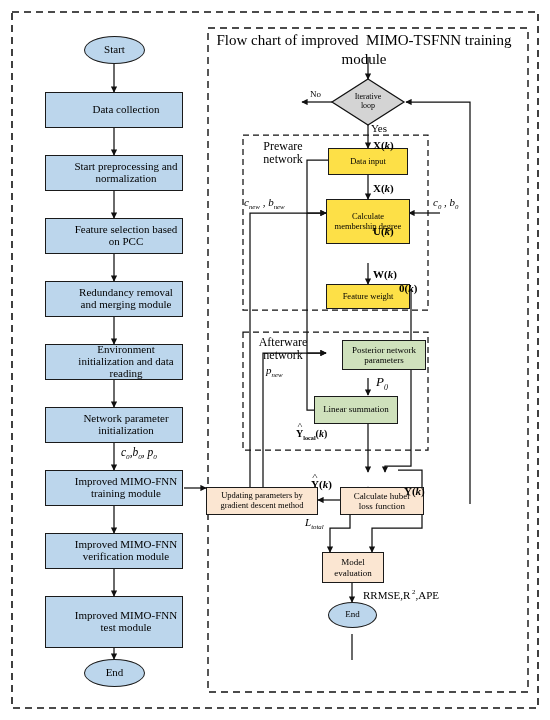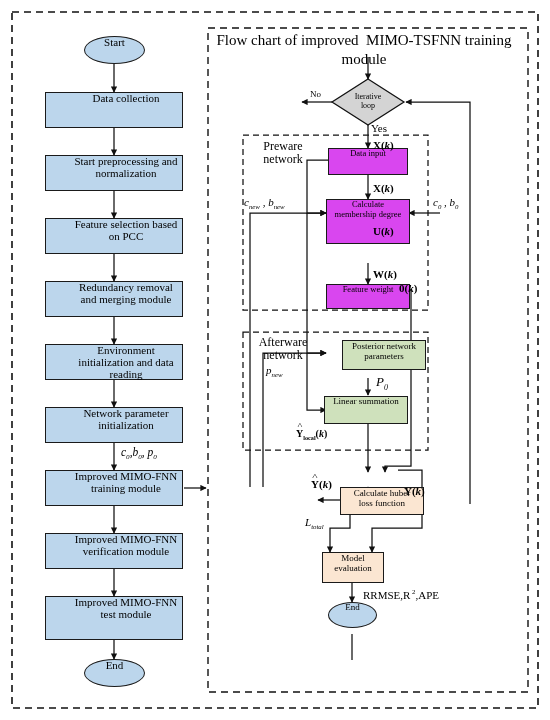--- a/index.html
+++ b/index.html
@@ -2,24 +2,24 @@
 <html><head>
 <meta charset="utf-8">
 <style>
   html,body{margin:0;padding:0;background:#ffffff;}
   body{width:550px;height:720px;overflow:hidden;
        font-family:"Liberation Serif","DejaVu Serif",serif;}
   #root{position:relative;width:550px;height:720px;}
   svg#canvas{position:absolute;left:0;top:0;width:550px;height:720px;}
 
   .node{position:absolute;box-sizing:border-box;border:1.3px solid #1a1a1a;
-        display:flex;justify-content:center;text-align:center;
+        display:flex;align-items:center;justify-content:center;text-align:center;
         line-height:1.08;color:#000;}
   .blue{background:#bcd6ec;font-size:11px;padding-left:24px;}
-  .lav{background:#d946ef;font-size:8.5px;}
+  .lav{background:#fde047;font-size:8.5px;}
   .green{background:#cfe1bc;font-size:9px;}
   .pink{background:#f2c4c4;font-size:9px;}
   .orange{background:#fbe6d2;font-size:9px;}
   .term{border-radius:50%;background:#bcd6ec;font-size:11px;}
   .lbl{position:absolute;font-size:11px;color:#000;white-space:nowrap;}
   .lbl.s{font-size:9px;}
   .lbl.t{font-size:11.5px;}
   .it{font-style:italic;}
   .bd{font-weight:bold;}
   sub{font-size:0.62em;}
@@ -146,21 +146,21 @@
   </div>
 
   <div class="node blue" style="left:45px;top:470px;width:138px;height:36px;">
     <span>Improved MIMO-FNN training module</span>
   </div>
 
   <div class="node blue" style="left:45px;top:533px;width:138px;height:36px;">
     <span>Improved MIMO-FNN verification module</span>
   </div>
 
-  <div class="node blue" style="left:45px;top:596px;width:138px;height:44px;">
+  <div class="node blue" style="left:45px;top:596px;width:138px;height:52px;">
     <span>Improved MIMO-FNN test module</span>
   </div>
 
   <div class="node term" style="left:84px;top:659px;width:61px;height:28px;">
     <span>End</span>
   </div>
 
   <div class="lbl t it" style="left:121px;top:446px;">
     <i>c</i><sub>0</sub>,<i>b</i><sub>0</sub>,&nbsp;<i>p</i><sub>0</sub>
   </div>
@@ -202,41 +202,44 @@
   <div class="lbl it" style="left:433px;top:196px;font-size:11px;">
     <i>c</i><sub>0</sub> ,&nbsp;<i>b</i><sub>0</sub>
   </div>
 
   <div class="secl" style="left:250px;top:336px;width:66px;">Afterware<br>network</div>
 
   <div class="node green" style="left:326px;top:340px;width:84px;height:30px;line-height:1.15;margin-left:16px;">
     Posterior network<br>parameters
   </div>
 
-  <div class="node green" style="left:324px;top:396px;width:84px;height:28px;">
+  <div class="node green" style="left:314px;top:396px;width:84px;height:28px;">
     <span>Linear summation</span>
   </div>
 
   <div class="lbl it" style="left:376px;top:374px;font-size:13px;"><i>P</i><sub>0</sub></div>
   <div class="lbl it" style="left:266px;top:364px;font-size:11px;"><i>p</i><sub>new</sub></div>
   <div class="lbl bd" style="left:296px;top:428px;font-size:10px;">
     <span class="hat">Y</span><sub>local</sub>(<i>k</i>)
   </div>
 
 
   <div class="lbl bd" style="left:311px;top:478px;font-size:11px;">
     <span class="hat">Y</span>(<i>k</i>)
   </div>
 
   <div class="node orange" style="left:340px;top:487px;width:84px;height:28px;line-height:1.15;">
     Calculate huber<br>loss function
   </div>
 
   <div class="lbl bd" style="left:404px;top:485px;font-size:11px;">Y(<i>k</i>)</div>
 
+  <div class="node orange" style="left:206px;top:487px;width:112px;height:28px;line-height:1.15;font-size:8.5px;">
+    Updating parameters by<br>gradient descent method
+  </div>
 
   <div class="lbl it" style="left:305px;top:516px;font-size:11px;"><i>L</i><sub>total</sub></div>
 
   <div class="node orange" style="left:322px;top:552px;width:62px;height:31px;line-height:1.15;">
     Model<br>evaluation
   </div>
 
   <div class="lbl" style="left:363px;top:588px;font-size:11px;">RRMSE,R<sup>&nbsp;2</sup>,APE</div>
 
   <div class="node term" style="left:328px;top:602px;width:49px;height:26px;font-size:9px;">

